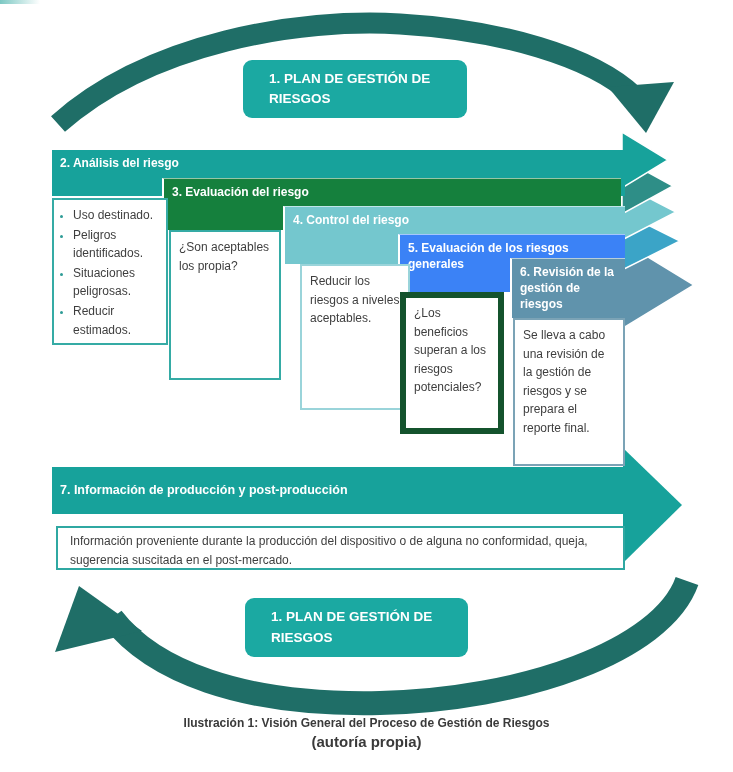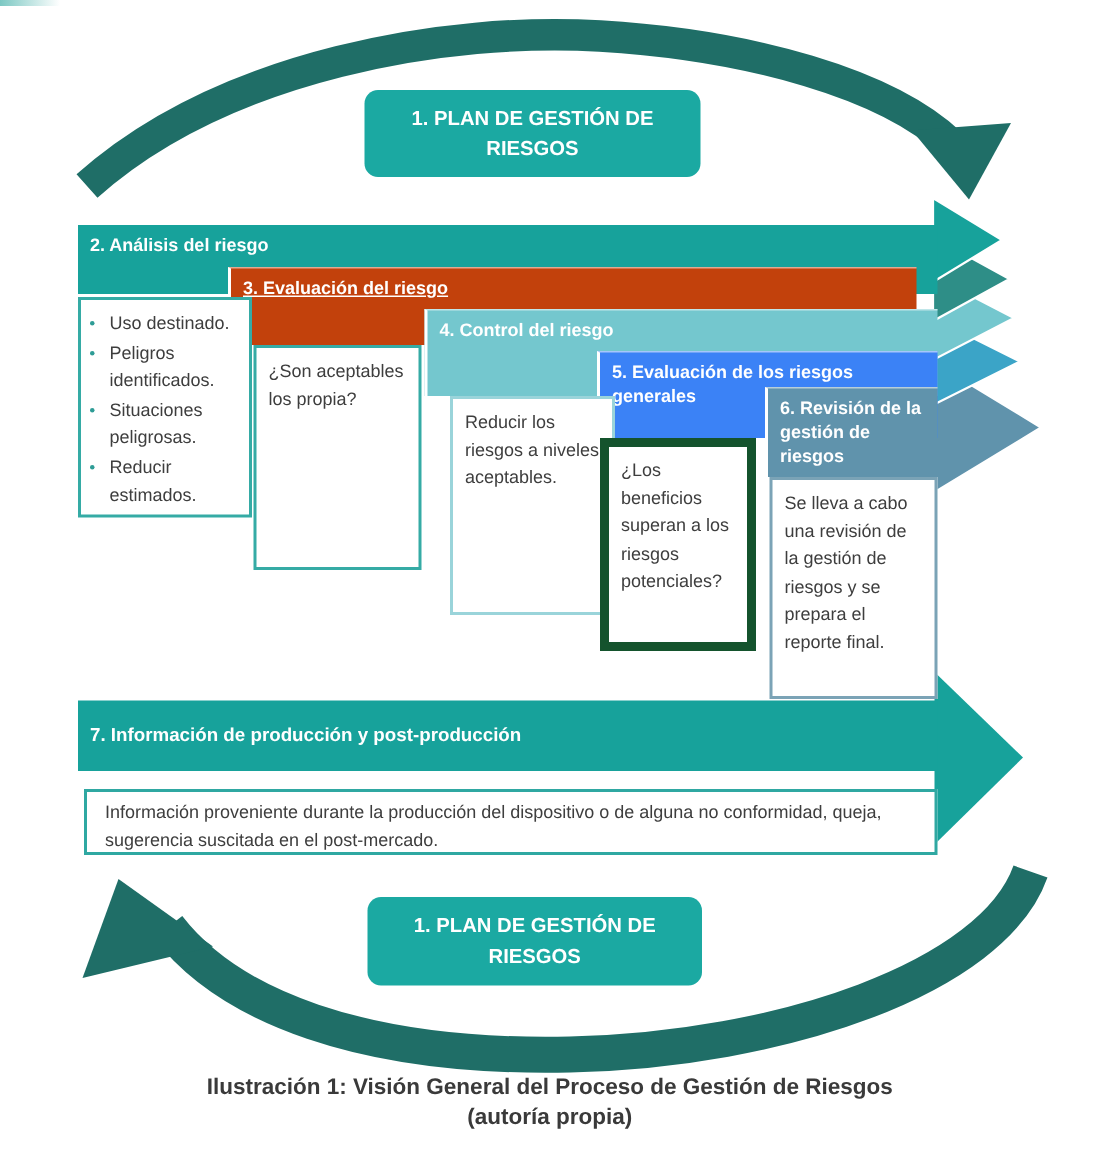--- a/index.html
+++ b/index.html
@@ -9,21 +9,21 @@
   }
   .grad-strip{position:absolute;left:0;top:0;width:40px;height:4px;
     background:linear-gradient(90deg,#7cc8c3,#ffffff);}
   svg.layer{position:absolute;left:0;top:0;}
 
   
   .banner{position:absolute;color:#fff;font-weight:bold;font-size:12px;line-height:1.35;
     box-sizing:border-box;padding:5px 8px;}
   .banner.bl{border-left:2px solid #fff;border-top:1px solid rgba(255,255,255,.55);}
   .b2{left:52px;top:150px;width:573px;height:46px;background:#17a29b;}
-  .b3{left:152px;top:178px;width:459px;height:52px;background:#c2410c;text-decoration:underline;}
+  .b3{left:162px;top:178px;width:459px;height:52px;background:#15803d;}
   .b4{left:283px;top:206px;width:342px;height:58px;background:#74c7ce;}
   .b5{left:398px;top:234px;width:227px;height:58px;background:#3b82f6;}
   .b6{left:510px;top:258px;width:115px;height:60px;background:#6093ac;}
   .b7{left:52px;top:467px;width:573px;height:47px;background:#17a29b;
       display:flex;align-items:center;font-size:12.5px;}
 
   
   .card{position:absolute;background:#fff;box-sizing:border-box;color:#3e3e3e;
     font-size:12px;line-height:1.55;padding:6px 8px;}
   .c1{left:52px;top:198px;width:116px;height:147px;border:2px solid #35aba5;padding:4px 4px;}
@@ -34,27 +34,27 @@
   .c7{left:56px;top:526px;width:569px;height:44px;border:2px solid #2fa8a2;
       padding:4px 12px;}
 
   .c1 ul{margin:2px 0 0 0;padding:0 0 0 15px;list-style:disc;}
   .c1 li{margin:0 0 1px 0;}
   .c1 li::marker{color:#2e9c96;font-size:11px;}
 
   
   .plan{position:absolute;background:#1ba9a2;border-radius:9px;color:#fff;font-weight:bold;
     font-size:13.5px;line-height:1.5;display:flex;align-items:center;justify-content:center;
-    text-align:center;box-sizing:border-box;padding:16px 26px;}
+    box-sizing:border-box;padding:16px 26px;}
   .plan-top{left:243px;top:60px;width:224px;height:58px;}
   .plan-bottom{left:245px;top:598px;width:223px;height:59px;}
 
   
   .caption{position:absolute;left:0;top:716px;width:733px;text-align:center;color:#3a3a3a;}
-  .caption .l1{font-size:15px;font-weight:bold;}
+  .caption .l1{font-size:12px;font-weight:bold;}
   .caption .l2{font-size:15px;font-weight:bold;margin-top:3px;}
 </style>
 </head>
 <body>
 
 <div class="canvas">
 
   <div class="grad-strip"></div>
 
   <svg class="layer" width="733" height="772" viewBox="0 0 733 772">

